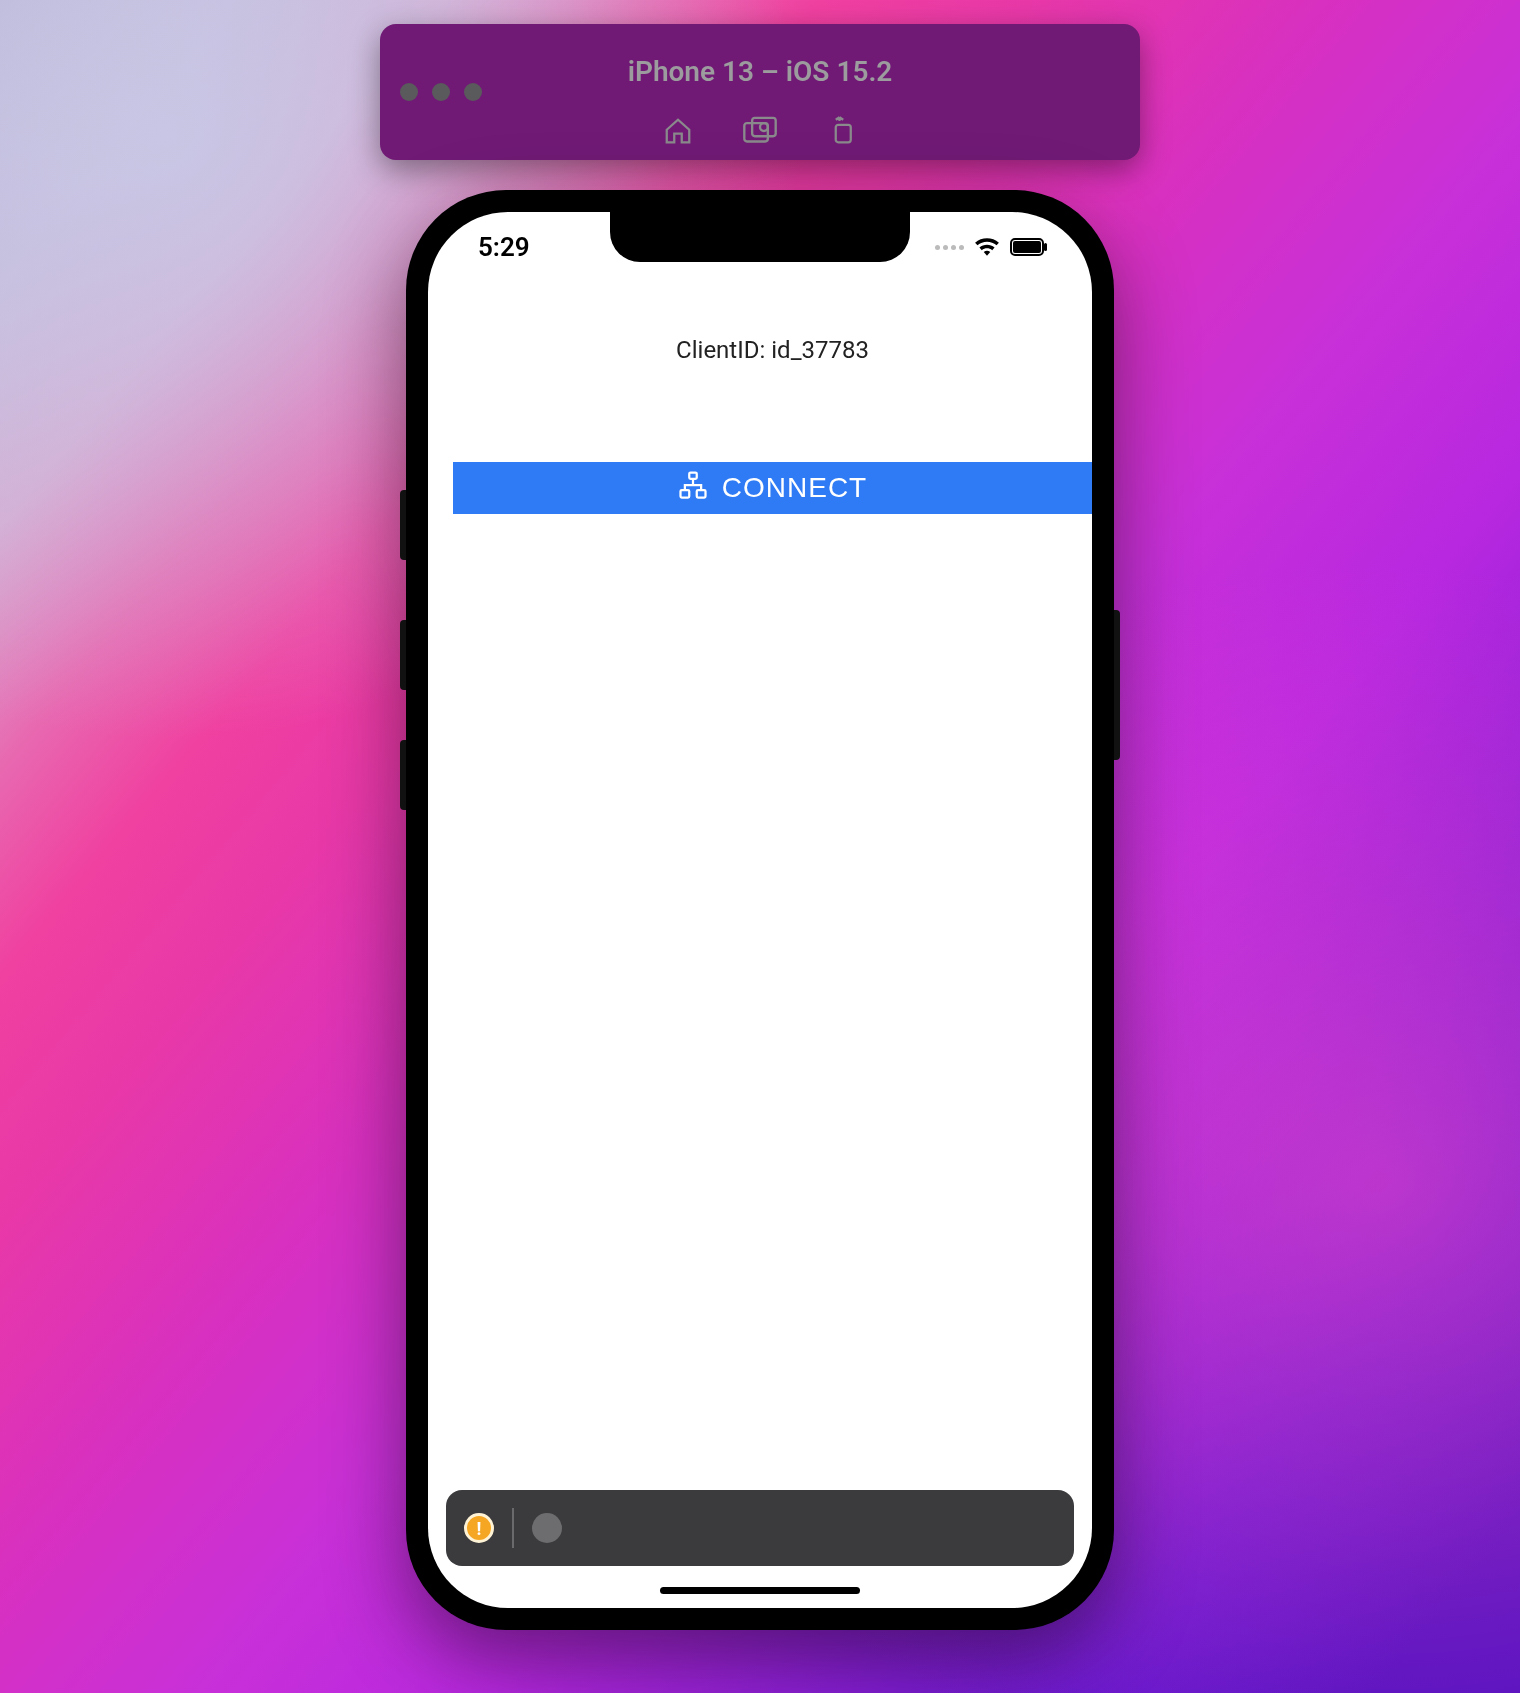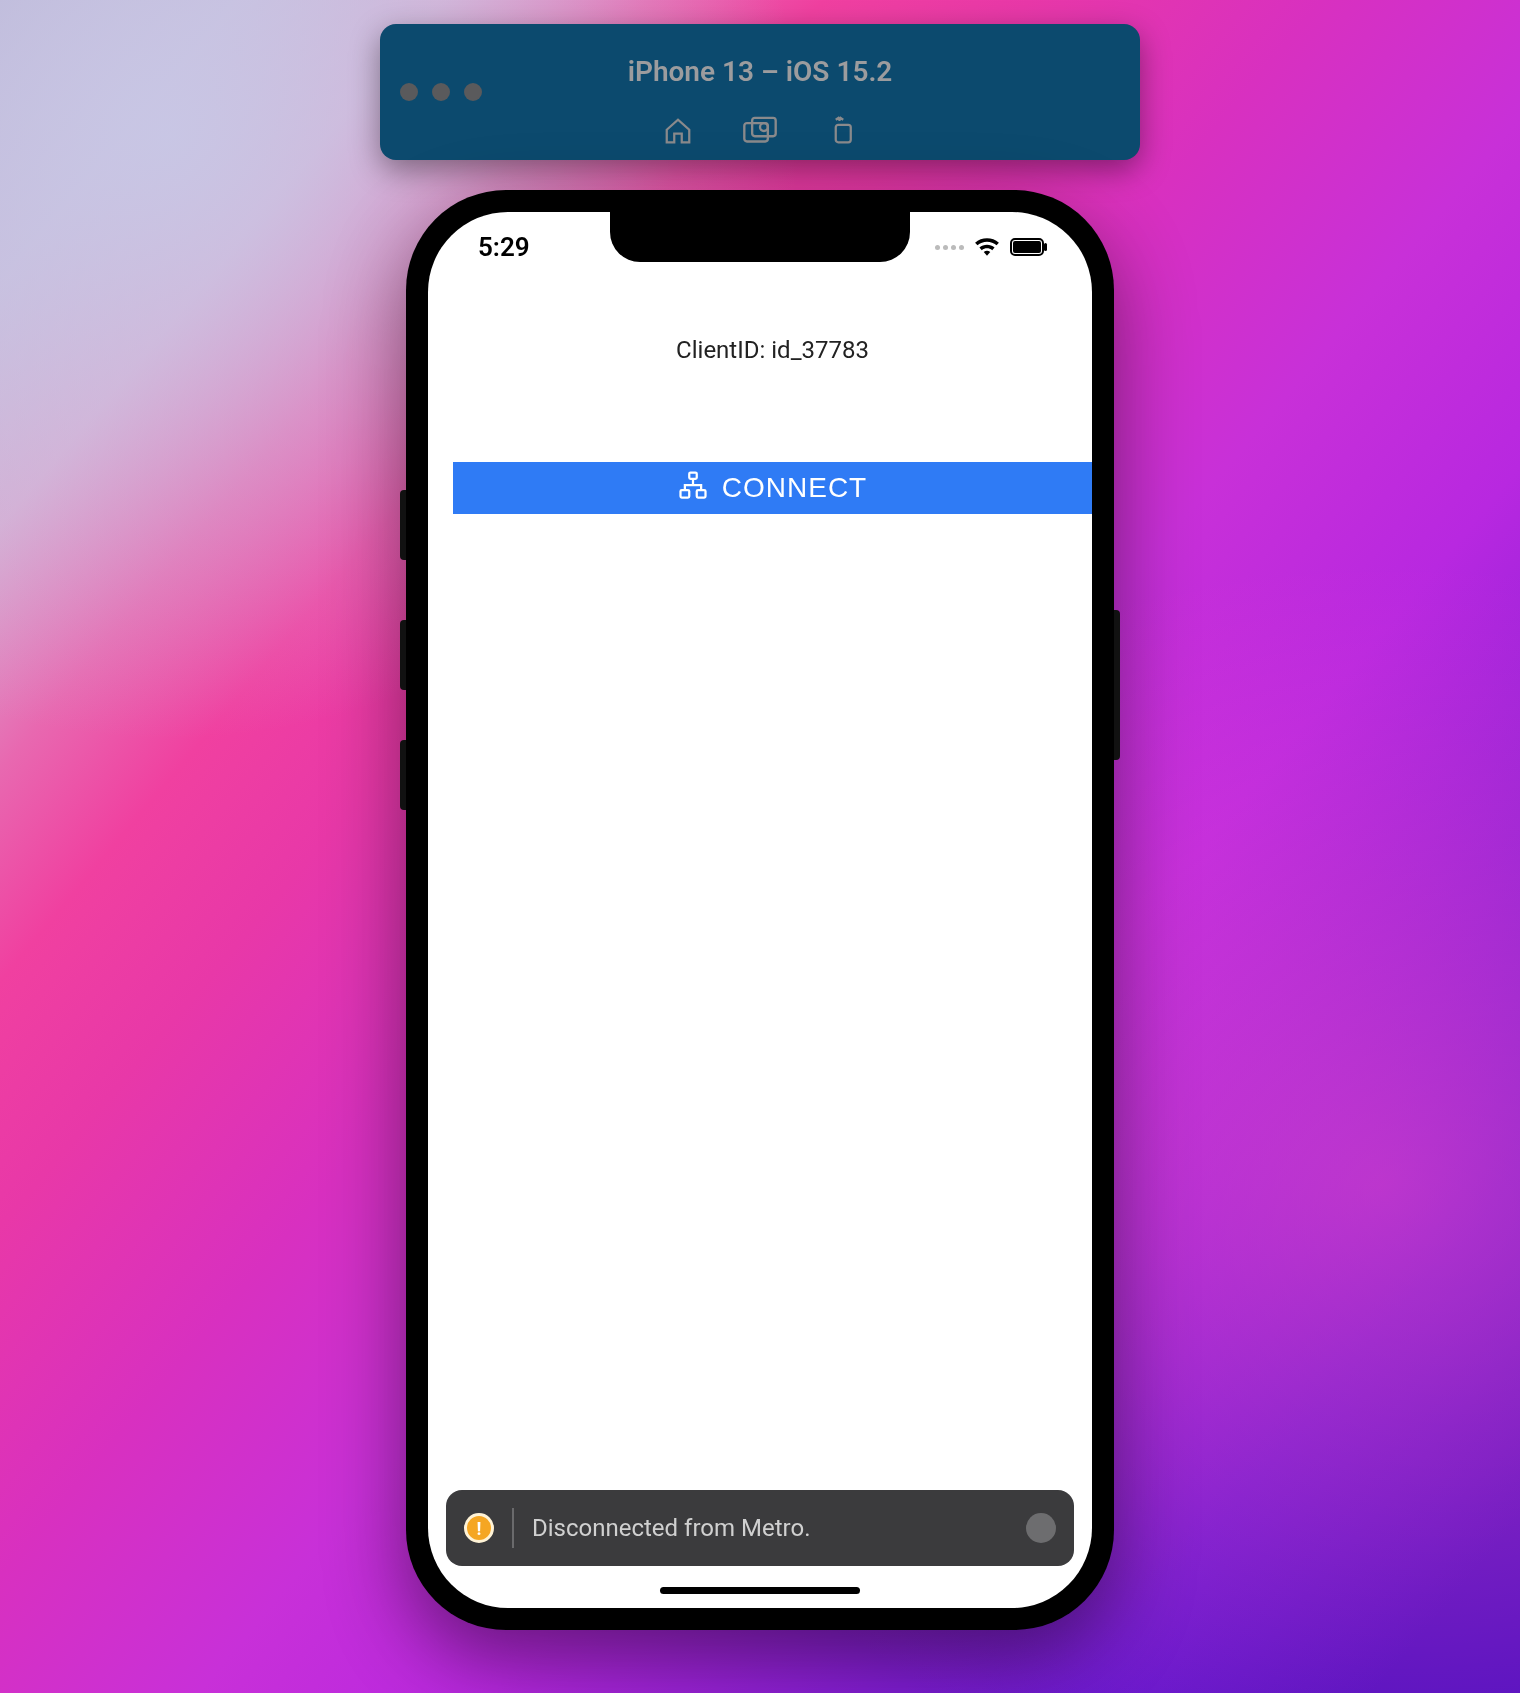--- a/index.html
+++ b/index.html
@@ -27,21 +27,21 @@
   }
 
   
   .sim-toolbar {
     position: absolute;
     top: 24px;
     left: 50%;
     transform: translateX(-50%);
     width: 760px;
     height: 136px;
-    background: #0c4a6e;
+    background: #701a75;
     border-radius: 16px;
     box-shadow: 0 10px 30px rgba(0,0,0,0.4);
     display: flex;
     flex-direction: column;
     align-items: center;
     justify-content: center;
     gap: 18px;
   }
   .traffic-lights {
     position: absolute;
@@ -263,19 +263,18 @@
         </span>
         <span>CONNECT</span>
       </button>
     </div>
 
     <div class="toast">
       <div class="badge">
         <span>!</span>
       </div>
       <div class="sep"></div>
-      <div class="msg">Disconnected from Metro.</div>
       <div class="dot-right"></div>
     </div>
 
     <div class="home-indicator"></div>
   </div>
 </div>
 
 </body></html>

